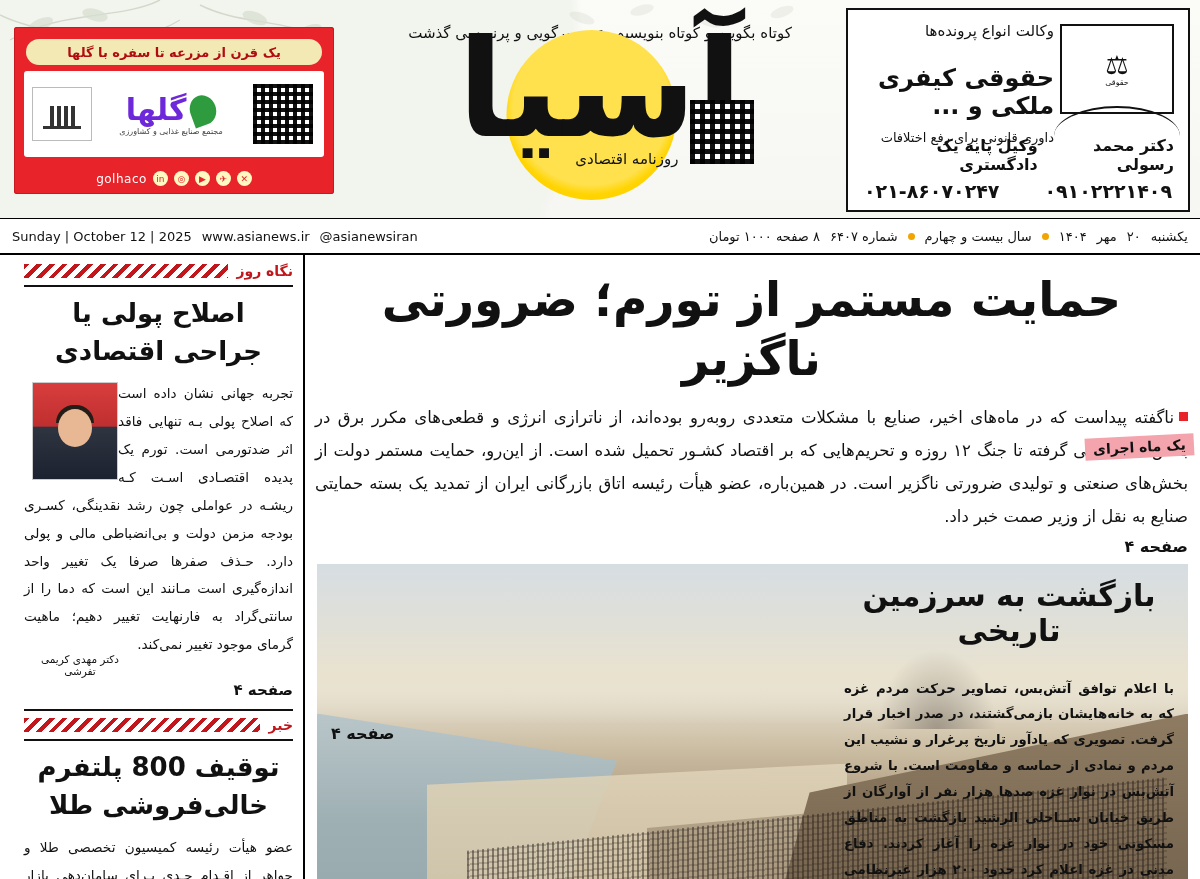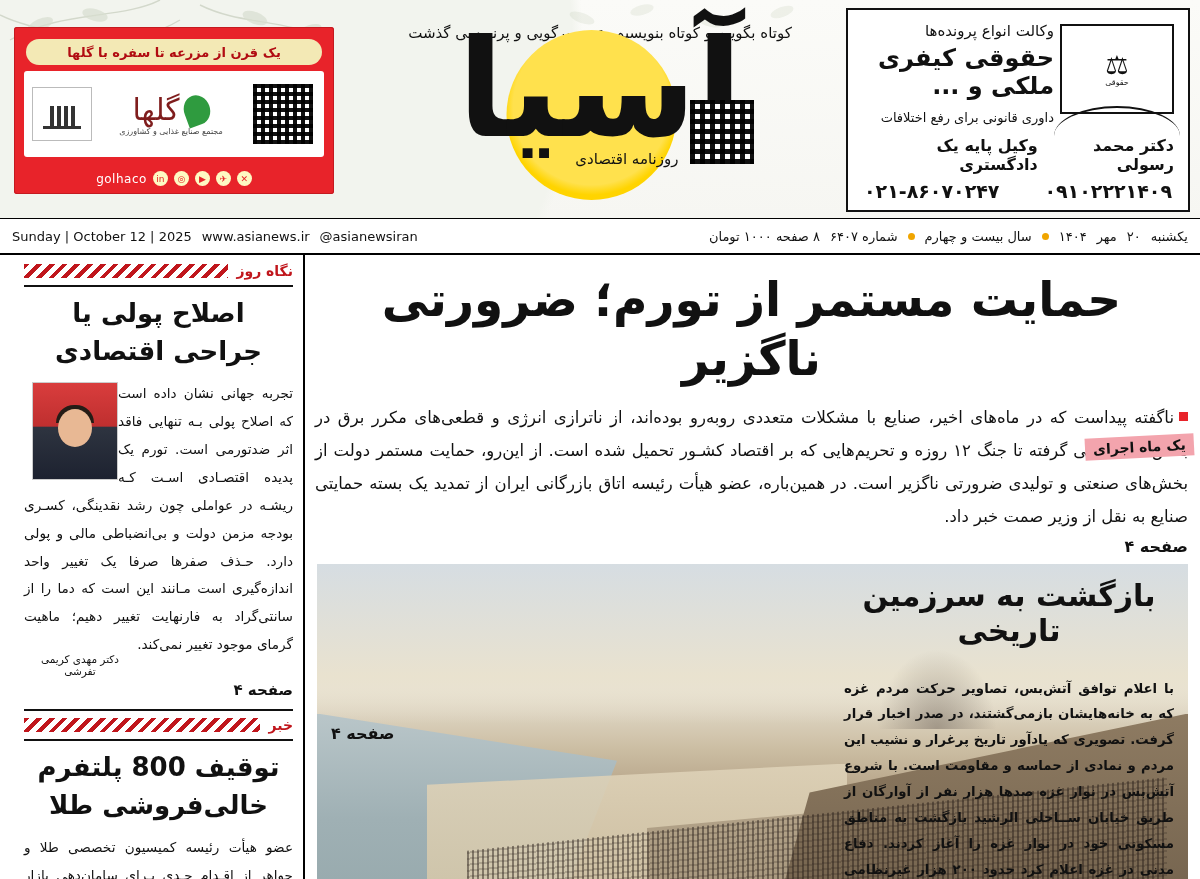--- a/index.html
+++ b/index.html
@@ -26,21 +26,21 @@
     background:#f3e9b5;border-radius:13px;display:flex;align-items:center;justify-content:center;
     color:#b10c12;font-size:13px;font-weight:bold;}
   .ad-golha .white{position:absolute;top:44px;left:10px;right:10px;height:86px;background:#fff;border-radius:3px;
     display:flex;align-items:center;justify-content:space-between;padding:0 8px;box-sizing:border-box;}
   .qr{width:60px;height:60px;background:
       repeating-linear-gradient(90deg,#111 0 4px,#fff 4px 8px),
       repeating-linear-gradient(0deg,#111 0 4px,transparent 4px 8px);
       background-blend-mode:multiply;border:3px solid #fff;}
   .golha-logo{display:flex;align-items:center;gap:6px;}
   .golha-leaf{width:26px;height:30px;background:#2f9b3f;border-radius:50% 50% 50% 0;transform:rotate(-20deg);}
-  .golha-name{font-size:30px;font-weight:normal;color:#7f1d1d;}
+  .golha-name{font-size:30px;font-weight:bold;color:#6d28d9;}
   .golha-sub{font-size:8px;color:#444;text-align:center;}
   .unesco{width:58px;height:52px;border:1px solid #bbb;display:flex;align-items:center;justify-content:center;}
   .unesco .pillars{width:38px;height:26px;border-bottom:3px solid #333;display:flex;gap:3px;justify-content:center;align-items:flex-end;}
   .unesco .pillars i{display:block;width:4px;height:20px;background:#333;}
   .ad-golha .social{position:absolute;bottom:8px;left:0;right:0;display:flex;align-items:center;justify-content:center;gap:6px;}
   .ad-golha .social .sico{width:15px;height:15px;border-radius:50%;background:#fef9c3;color:#e8232a;font-size:9px;
       display:flex;align-items:center;justify-content:center;}
   .ad-golha .social .handle{color:#fff;font-size:12px;letter-spacing:.5px;}
 
   
@@ -56,21 +56,21 @@
       background-blend-mode:multiply;}
 
   
   .ad-law{position:absolute;right:10px;top:8px;width:340px;height:200px;border:2px solid #111;background:#fff;}
   .law-emblem{position:absolute;right:14px;top:14px;width:110px;height:86px;border:2px solid #111;
       display:flex;flex-direction:column;align-items:center;justify-content:center;}
   .scale{font-size:26px;line-height:1;}
   .law-book{position:absolute;right:8px;top:96px;width:126px;height:34px;
       border-top:2px solid #111;border-radius:60% 60% 0 0/100% 100% 0 0;}
   .law-lines{position:absolute;right:134px;top:12px;left:10px;text-align:right;direction:rtl;}
-  .law-lines .l1{font-size:15px;margin-bottom:4px;}
+  .law-lines .l1{font-size:15px;margin-bottom:24px;}
   .law-lines .l2{font-size:24px;font-weight:bold;margin-bottom:10px;}
   .law-lines .l3{font-size:13px;}
   .law-bottom{position:absolute;left:0;right:0;bottom:36px;display:flex;justify-content:space-between;padding:0 14px;direction:rtl;}
   .law-bottom div{font-size:16px;font-weight:bold;}
   .law-phone{position:absolute;left:0;right:0;bottom:8px;display:flex;justify-content:space-between;padding:0 16px;direction:rtl;}
   .law-phone div{font-size:19px;font-weight:bold;}
 
   
   .infobar{height:34px;border-bottom:2px solid #000;display:flex;align-items:center;
       justify-content:space-between;padding:0 12px;font-size:13px;direction:rtl;}

